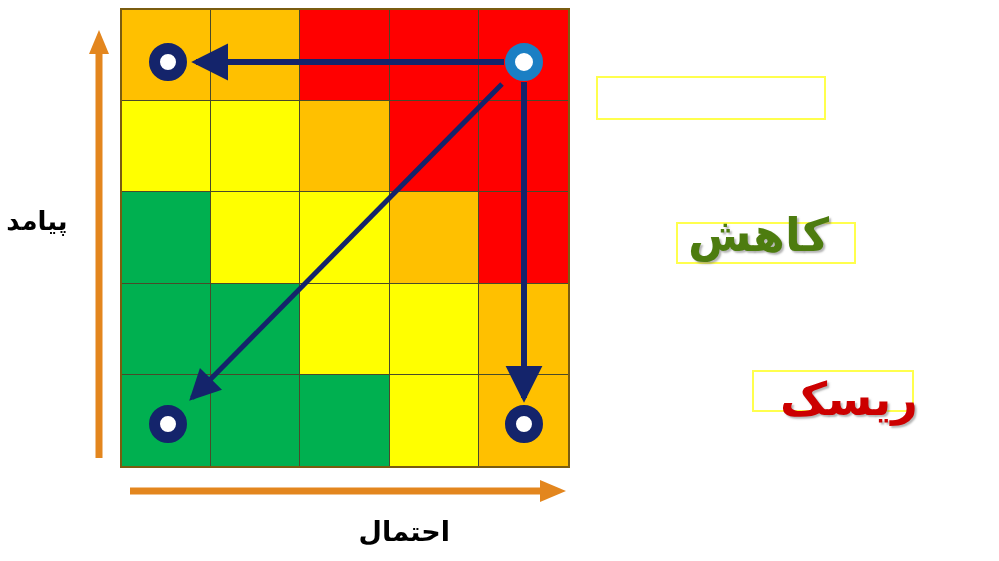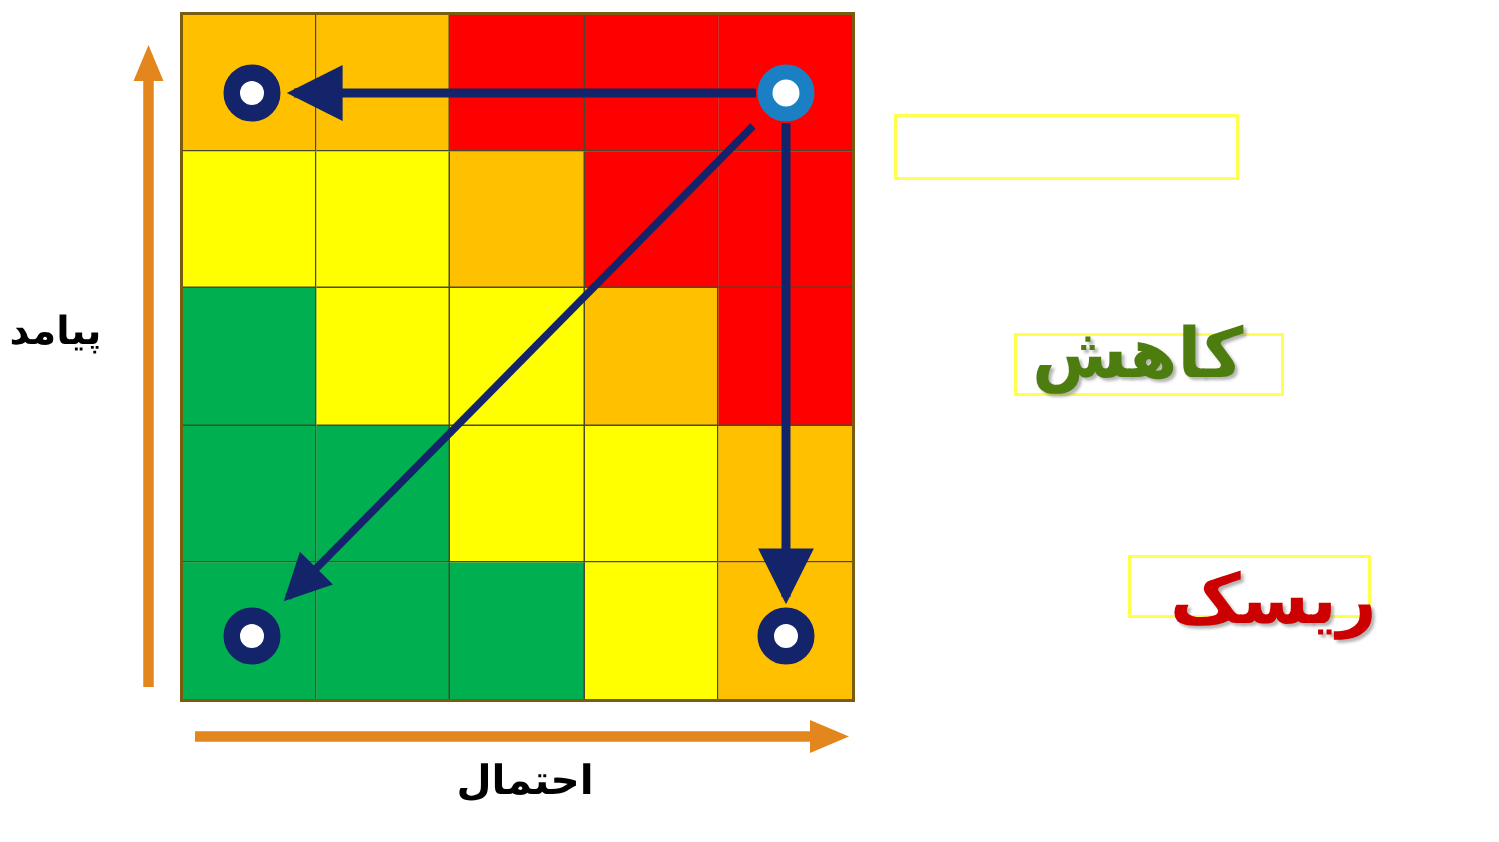--- a/index.html
+++ b/index.html
@@ -45,23 +45,23 @@
     direction:rtl;
     white-space:nowrap;
   }
   #y-axis-label{
     left:-6px;top:206px;
     width:86px;
     text-align:center;
     font-size:26px;
   }
   #x-axis-label{
-    left:250px;top:505px;
+    left:250px;top:516px;
     width:200px;
-    text-align:center;
+    text-align:right;
     font-size:27px;
   }
 
   
   .legend-item{
     position:absolute;
     direction:rtl;
     white-space:nowrap;
     font-weight:bold;
     font-size:46px;

